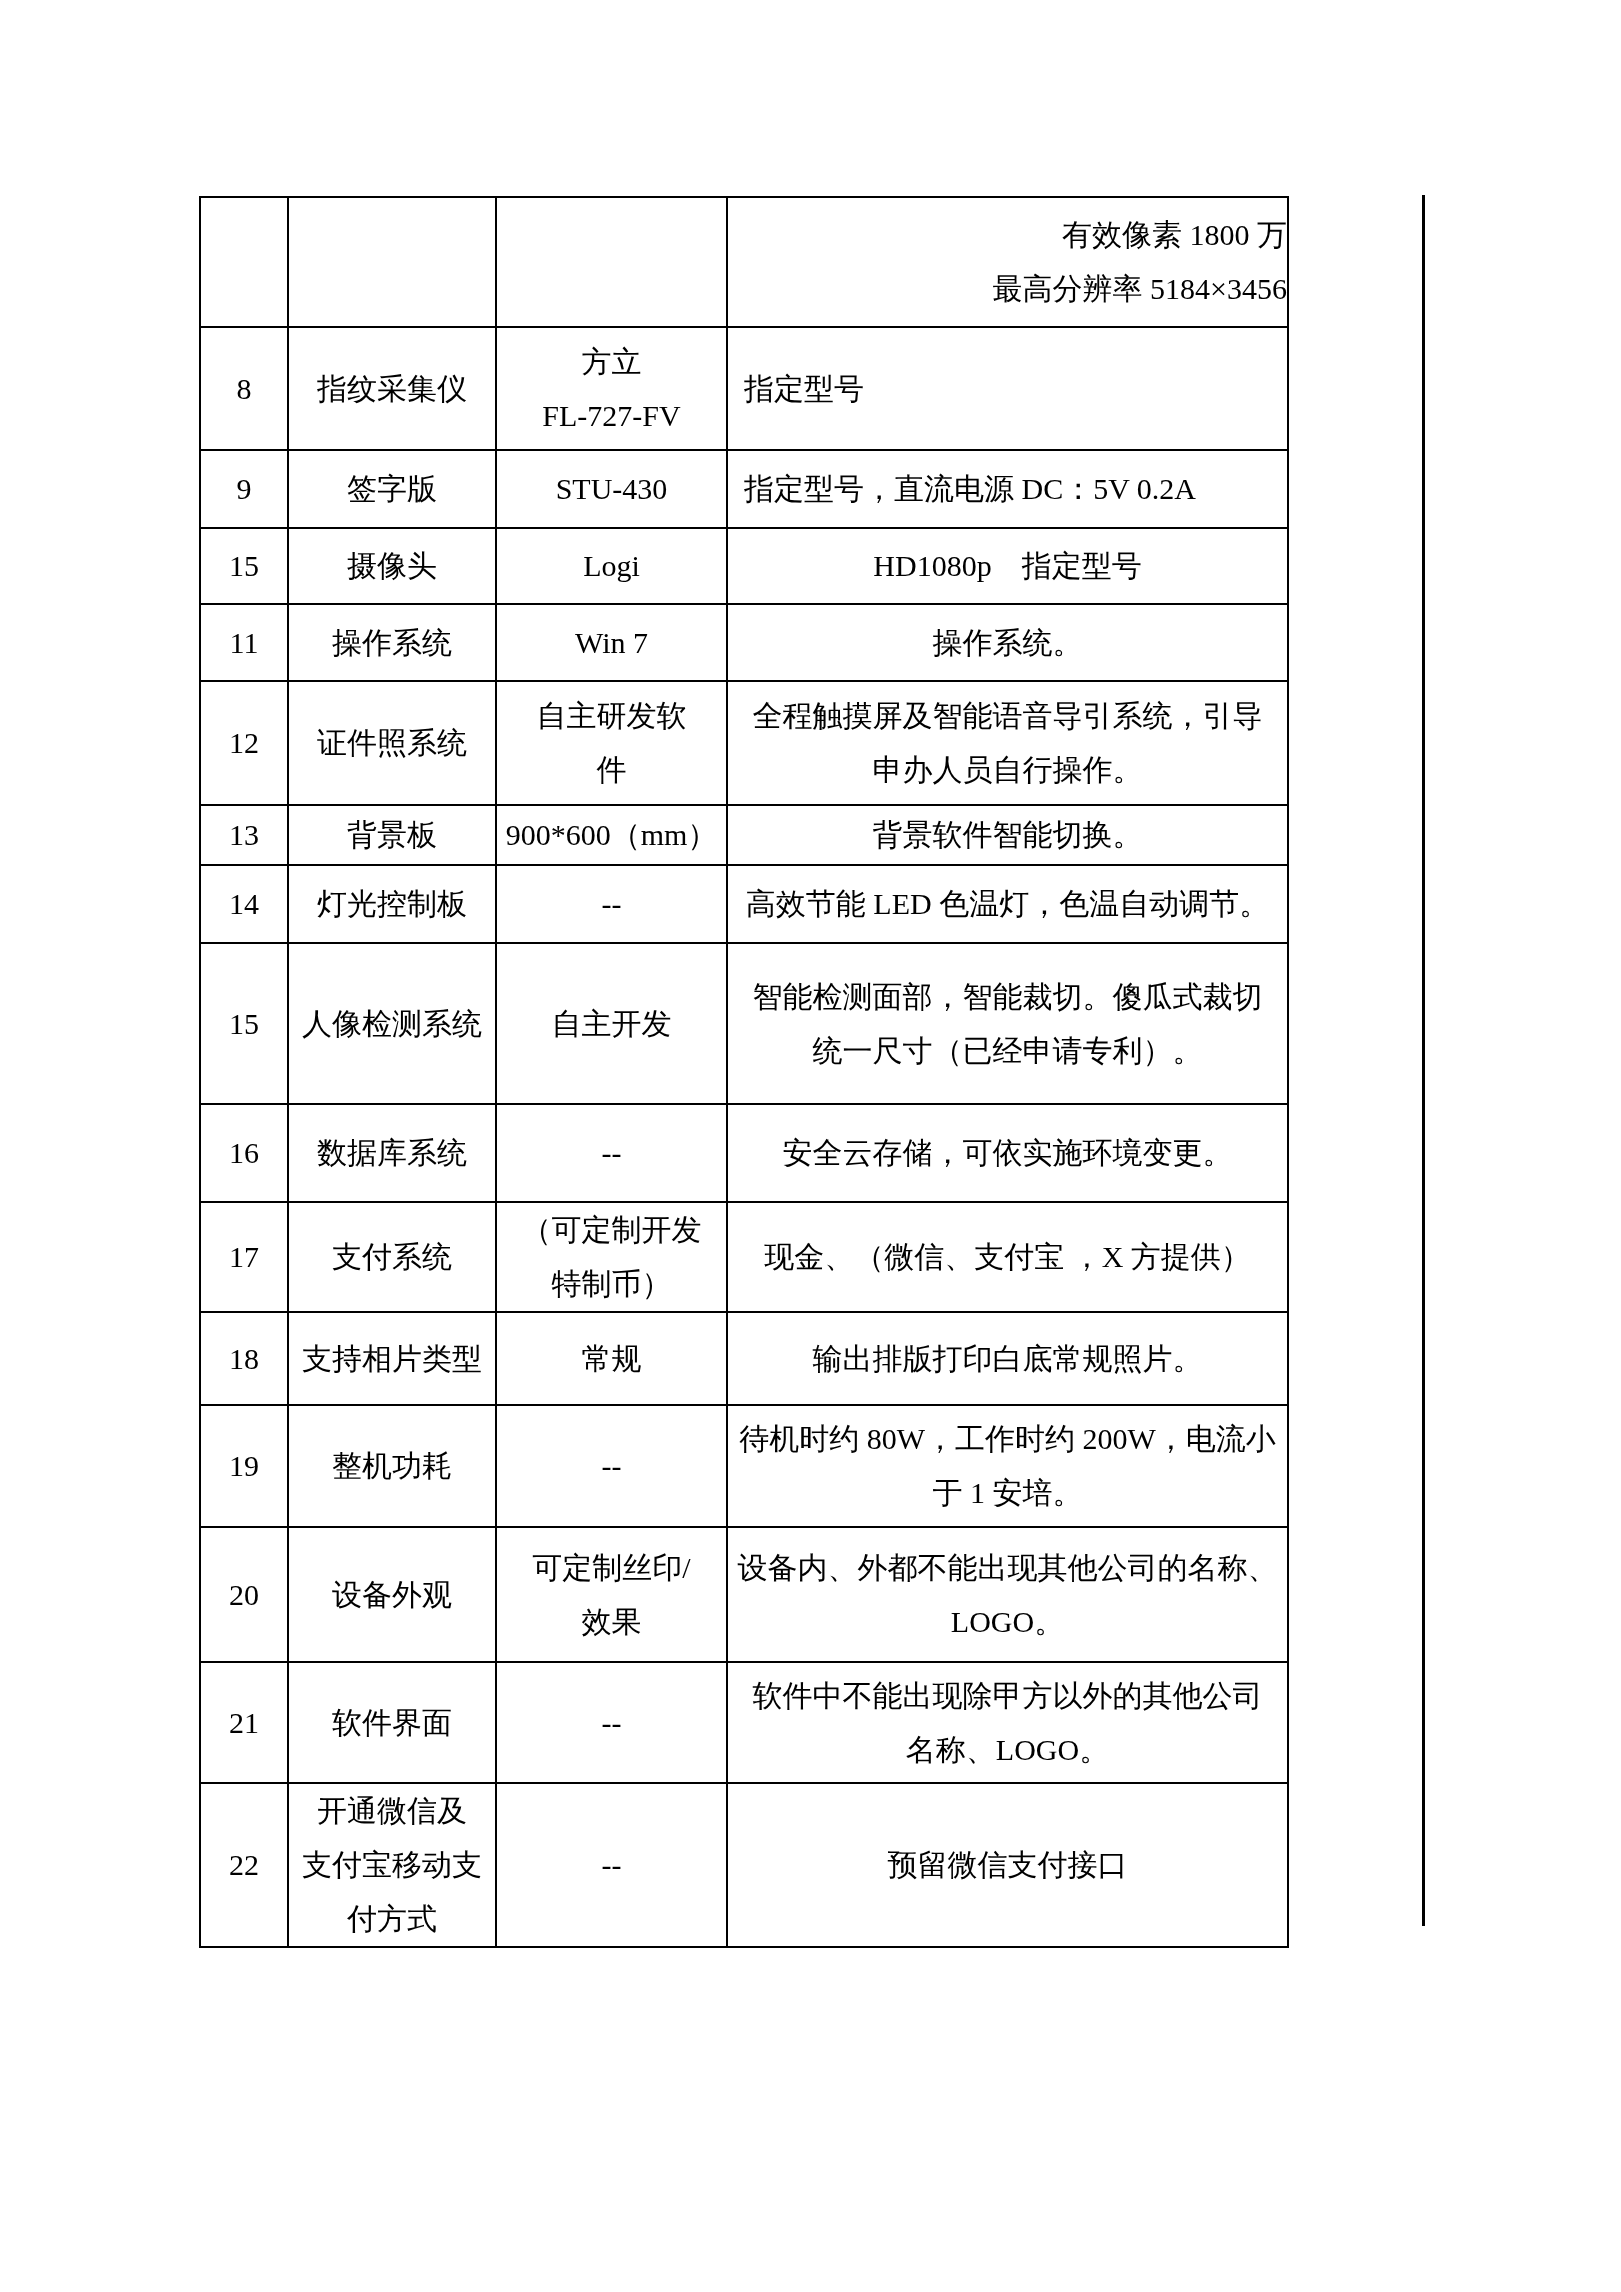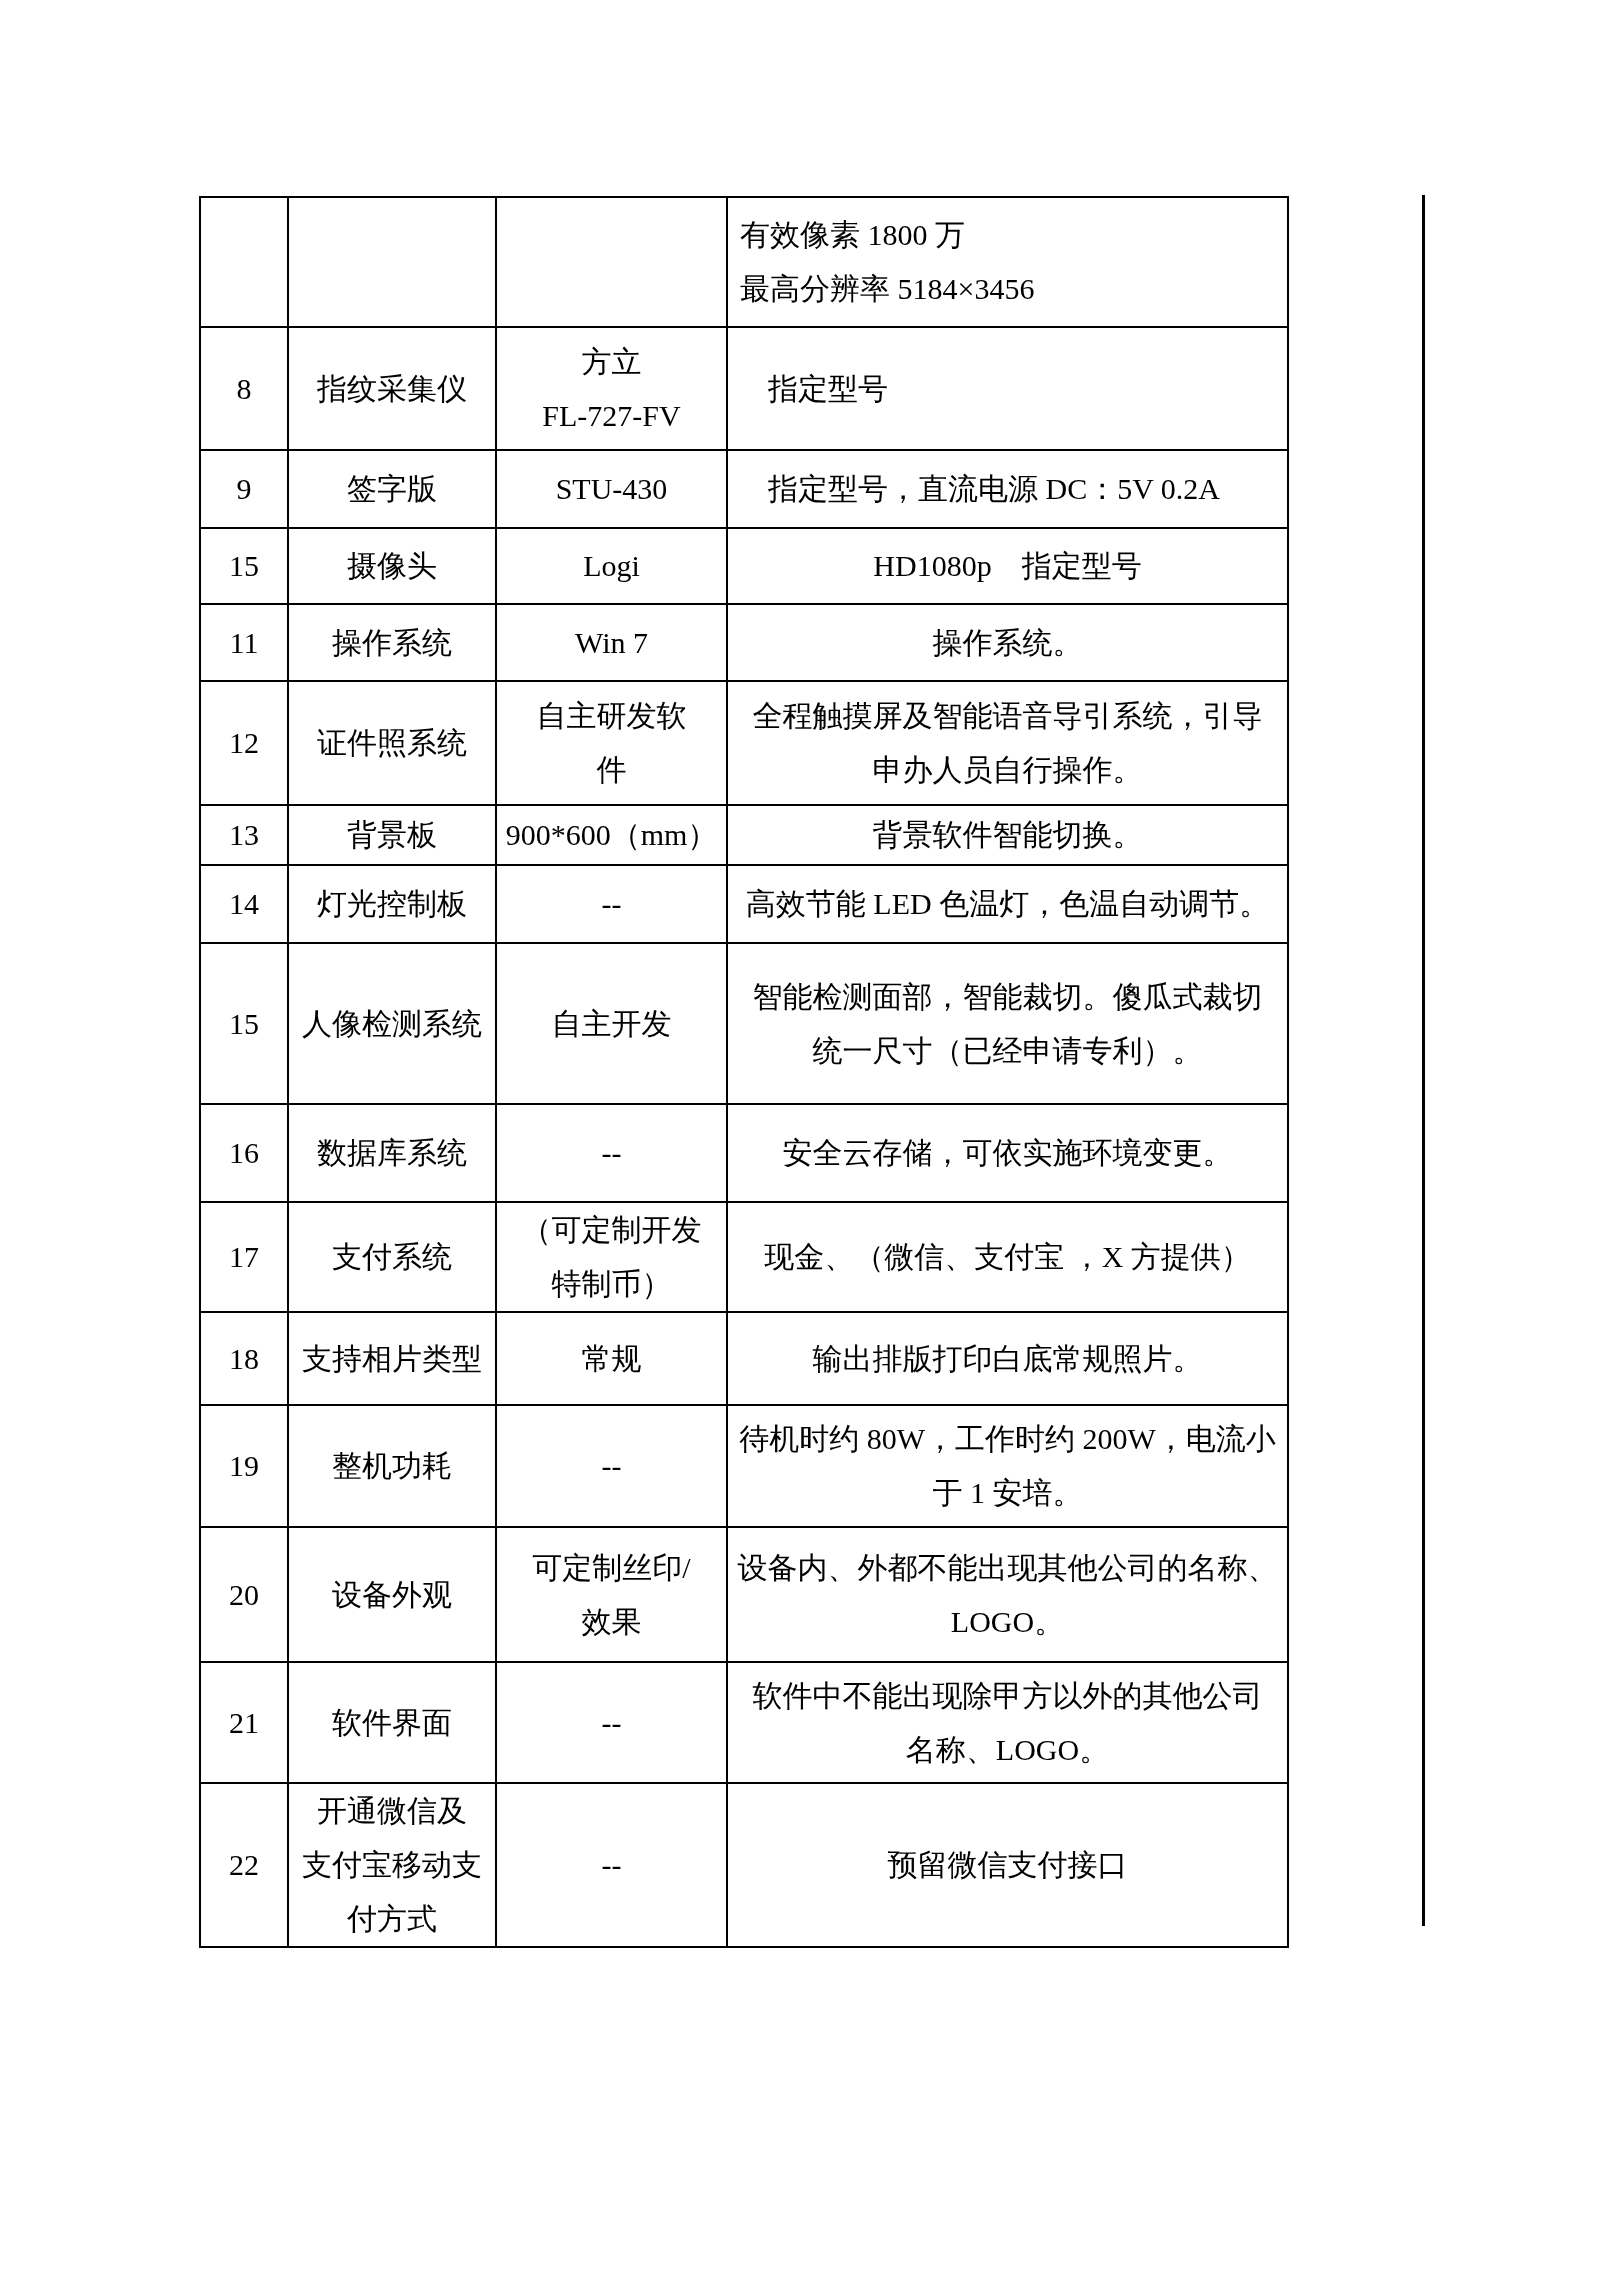--- a/index.html
+++ b/index.html
@@ -33,22 +33,22 @@
     vertical-align: middle;
     white-space: pre-line;
     line-height: 54px;
     overflow: hidden;
     word-break: keep-all;
   }
   td.c-no   { }
   td.c-item { }
   td.c-model{ }
   td.c-desc { }
-  td.c-desc.flush  { text-align: left; padding-left: 12px;  }
-  td.c-desc.indent { text-align: left; padding-left: 40px; }
+  td.c-desc.flush  { text-align: right; padding-left: 12px;  }
+  td.c-desc.indent { text-align: left; padding-left: 16px; }
   .revision-bar {
     position: absolute;
     left: 1422px;
     top: 195px;
     width: 2.9px;
     height: 1731px;
   }
 </style>
 </head>
 <body>

